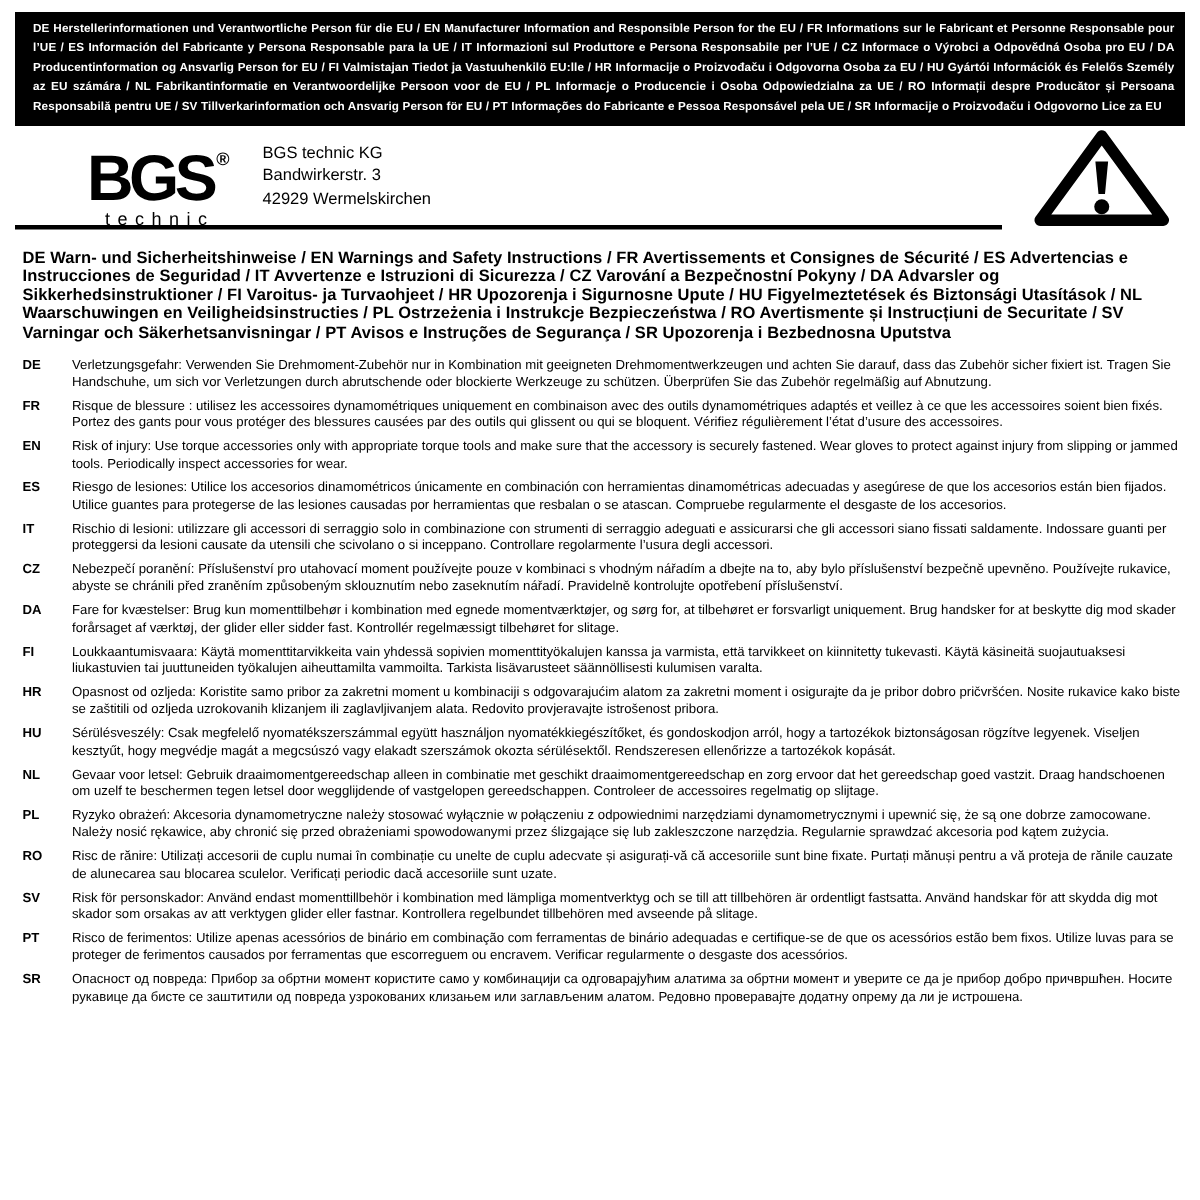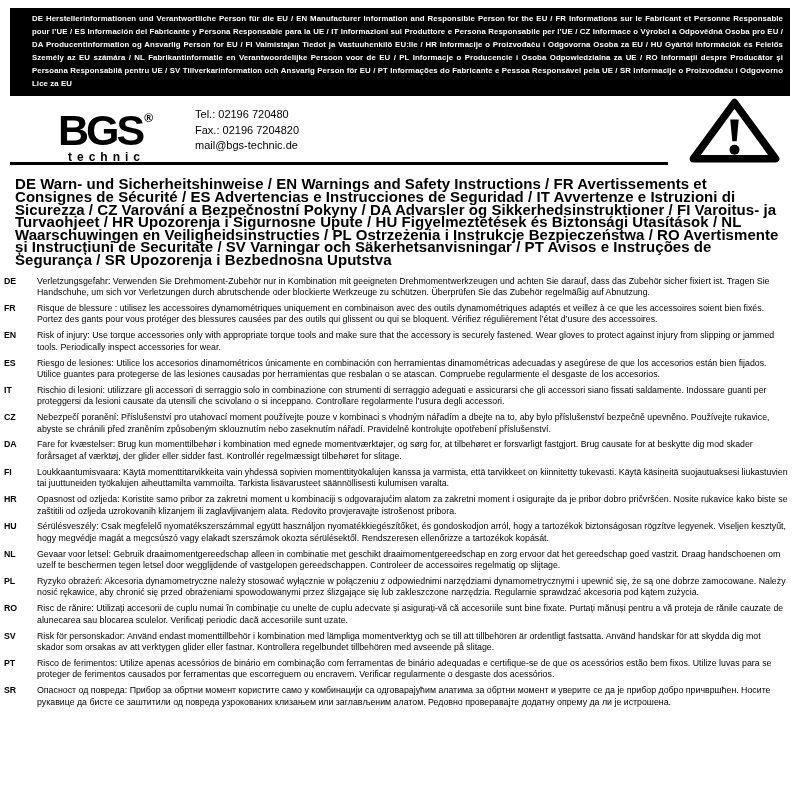--- a/index.html
+++ b/index.html
@@ -9,71 +9,71 @@
     -webkit-font-smoothing:antialiased;
     overflow:hidden;
   }
   .page { position:relative; width:800px; height:800px; background:#fff; }
 
   
   .topbar {
     margin:8px 10px 0 10px;
     background:#000; color:#fff;
     font-weight:bold; font-size:7.8px; line-height:12.9px;
-    padding:5px 7px 6px 22px;
+    padding:5px 7px 6px 12px;
     text-align:justify;
     letter-spacing:0.1px;
   }
 
   
   .company { position:relative; margin:0 10px; height:66px; }
   .company-inner { display:flex; align-items:flex-start; }
   .logo { margin-left:48px; margin-top:1px; white-space:nowrap;text-align:center; }
   .logo-main { font-weight:bold; font-size:43px; line-height:42px; letter-spacing:-3px; }
   .logo-reg { font-size:12px; vertical-align:23px; letter-spacing:0; margin-left:2px; }
-  .logo-sub { font-weight:bold; font-size:12px; letter-spacing:5px; margin-top:-1px; margin-left:2px; }
+  .logo-sub { font-weight:normal; font-size:12px; letter-spacing:5px; margin-top:-1px; margin-left:2px; }
   .addr { margin-left:22px; margin-top:11px; font-size:11px; line-height:15.5px; }
   .contact { margin-left:42px; margin-top:11px; font-size:11px; line-height:15.5px; }
   .website { margin-left:44px; margin-top:32px; font-size:19.5px; font-weight:bold; letter-spacing:0.2px; }
   .warn-triangle { position:absolute; right:7px; top:0; width:97px; height:68px; }
 
   .divider { margin-left:10px; width:658px; height:3px; background:#000; }
 
   
   .heading {
     margin:13px 10px 0 15px; width:770px;
-    font-weight:bold; font-size:15px; line-height:12.6px;
+    font-weight:bold; font-size:11px; line-height:12.6px;
     letter-spacing:0.05px;
   }
 
   
-  .notices { margin:9px 12px 0 4px; }
+  .notices { margin:9px 12px 0 15px; }
   .notice { display:flex; margin-bottom:4.5px; font-size:8.8px; line-height:11.4px; }
   .notice .code { width:33px; flex-shrink:0; font-weight:bold; }
   .notice .ntext { flex:1; }
 </style>
 </head>
 <body>
 
 <div class="page">
 
   <div class="topbar">
     <span>DE Herstellerinformationen und Verantwortliche Person für die EU / EN Manufacturer Information and Responsible Person for the EU / FR Informations sur le Fabricant et Personne Responsable pour l’UE / ES Información del Fabricante y Persona Responsable para la UE / IT Informazioni sul Produttore e Persona Responsabile per l’UE / CZ Informace o Výrobci a Odpovědná Osoba pro EU / DA Producentinformation og Ansvarlig Person for EU / FI Valmistajan Tiedot ja Vastuuhenkilö EU:lle / HR Informacije o Proizvođaču i Odgovorna Osoba za EU / HU Gyártói Információk és Felelős Személy az EU számára / NL Fabrikantinformatie en Verantwoordelijke Persoon voor de EU / PL Informacje o Producencie i Osoba Odpowiedzialna za UE / RO Informații despre Producător și Persoana Responsabilă pentru UE / SV Tillverkarinformation och Ansvarig Person för EU / PT Informações do Fabricante e Pessoa Responsável pela UE / SR Informacije o Proizvođaču i Odgovorno Lice za EU</span>
   </div>
 
   <div class="company">
     <div class="company-inner">
       <div class="logo">
         <div class="logo-main"><span>BGS</span><span class="logo-reg">®</span></div>
         <div class="logo-sub">technic</div>
       </div>
-      <div class="contact">
-        <div>Tel.: 02196 720480</div>
-        <div>Fax.: 02196 7204820</div>
-        <div>mail@bgs-technic.de</div>
+      <div class="addr">
+        <div>BGS technic KG</div>
+        <div>Bandwirkerstr. 3</div>
+        <div>42929 Wermelskirchen</div>
       </div>
     </div>
     <div class="warn-triangle">
       <svg width="97" height="68" viewBox="0 0 100 72" xmlns="http://www.w3.org/2000/svg">
         <path d="M50 7 L93.5 66.5 L6.5 66.5 Z" fill="#ffffff" stroke="#000000" stroke-width="8" stroke-linejoin="round"></path>
         <polygon points="45.5,25 54.5,25 52.3,48 47.7,48" fill="#000000"></polygon>
         <circle cx="50" cy="57" r="5.3" fill="#000000"></circle>
       </svg>
     </div>
   </div>
@@ -108,21 +108,21 @@
       <span class="ntext">Rischio di lesioni: utilizzare gli accessori di serraggio solo in combinazione con strumenti di serraggio adeguati e assicurarsi che gli accessori siano fissati saldamente. Indossare guanti per proteggersi da lesioni causate da utensili che scivolano o si inceppano. Controllare regolarmente l’usura degli accessori.</span>
     </div>
 
     <div class="notice">
       <span class="code">CZ</span>
       <span class="ntext">Nebezpečí poranění: Příslušenství pro utahovací moment používejte pouze v kombinaci s vhodným nářadím a dbejte na to, aby bylo příslušenství bezpečně upevněno. Používejte rukavice, abyste se chránili před zraněním způsobeným sklouznutím nebo zaseknutím nářadí. Pravidelně kontrolujte opotřebení příslušenství.</span>
     </div>
 
     <div class="notice">
       <span class="code">DA</span>
-      <span class="ntext">Fare for kvæstelser: Brug kun momenttilbehør i kombination med egnede momentværktøjer, og sørg for, at tilbehøret er forsvarligt fastgjort. Brug causate for at beskytte dig mod skader forårsaget af værktøj, der glider eller sidder fast. Kontrollér regelmæssigt tilbehøret for slitage.</span>
+      <span class="ntext">Fare for kvæstelser: Brug kun momenttilbehør i kombination med egnede momentværktøjer, og sørg for, at tilbehøret er forsvarligt uniquement. Brug handsker for at beskytte dig mod skader forårsaget af værktøj, der glider eller sidder fast. Kontrollér regelmæssigt tilbehøret for slitage.</span>
     </div>
 
     <div class="notice">
       <span class="code">FI</span>
       <span class="ntext">Loukkaantumisvaara: Käytä momenttitarvikkeita vain yhdessä sopivien momenttityökalujen kanssa ja varmista, että tarvikkeet on kiinnitetty tukevasti. Käytä käsineitä suojautuaksesi liukastuvien tai juuttuneiden työkalujen aiheuttamilta vammoilta. Tarkista lisävarusteet säännöllisesti kulumisen varalta.</span>
     </div>
 
     <div class="notice">
       <span class="code">HR</span>
       <span class="ntext">Opasnost od ozljeda: Koristite samo pribor za zakretni moment u kombinaciji s odgovarajućim alatom za zakretni moment i osigurajte da je pribor dobro pričvršćen. Nosite rukavice kako biste se zaštitili od ozljeda uzrokovanih klizanjem ili zaglavljivanjem alata. Redovito provjeravajte istrošenost pribora.</span>

